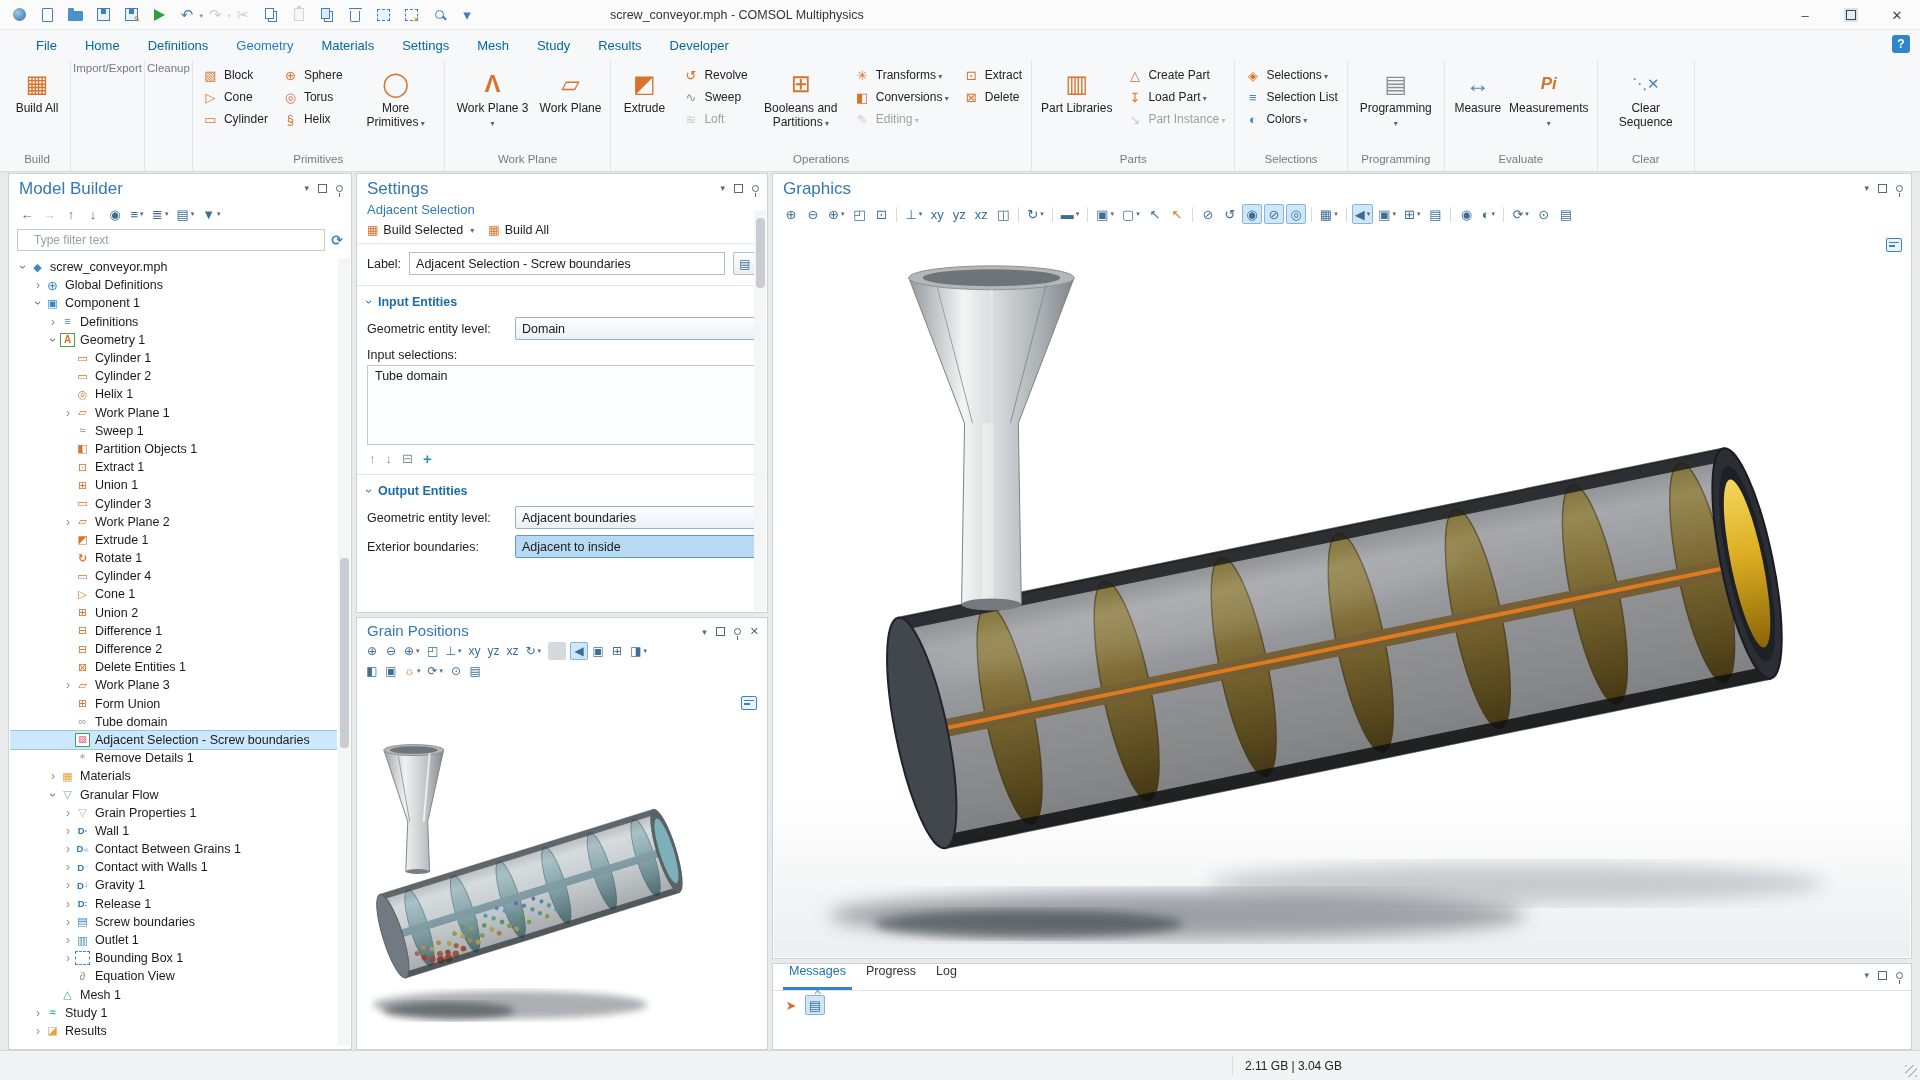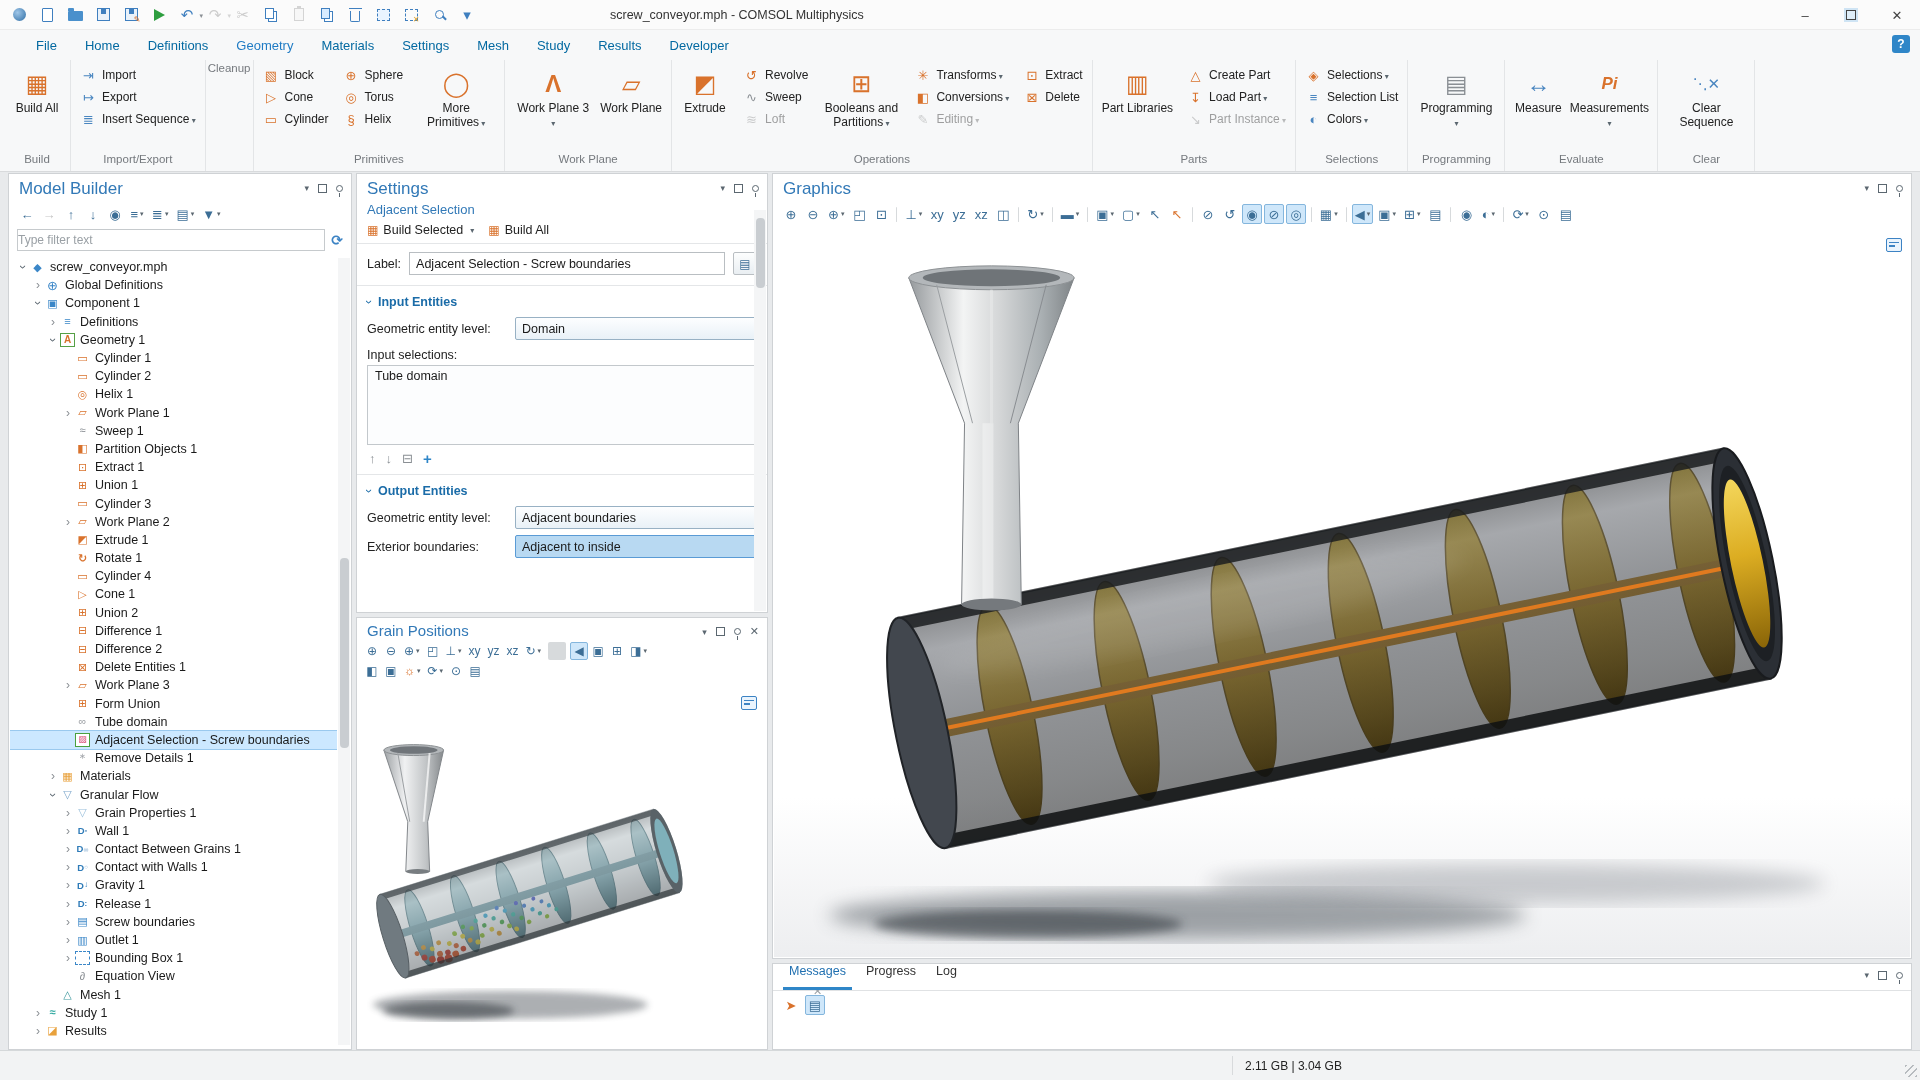--- a/index.html
+++ b/index.html
@@ -112,21 +112,21 @@
   .tb{display:flex;align-items:center;gap:2px;padding:2px 8px;}
   .tbi{min-width:20px;height:20px;display:inline-flex;align-items:center;justify-content:center;font-size:13px;color:#3c6e96;position:relative;padding:0 2px;border:1px solid transparent;border-radius:2px;}
   .tbi[data-caret="true"]::after{content:"▾";font-size:7px;color:#5b6770;margin-left:2px;}
   .tbi[data-active="true"]{background:#cfe7fa;border-color:#84b6dd;}
   .tbi[data-disabled="true"]{opacity:.38;filter:grayscale(1);}
   .tbi[data-sep="true"]{min-width:1px;width:1px;height:15px;background:#d7dadc;padding:0;margin:0 3px;border:none;}
   .tbi[data-or="true"]{color:#d9722c;}
   
   #modelbuilder{left:8px;top:0;width:344px;bottom:0;}
   .filterrow{display:flex;align-items:center;gap:6px;padding:3px 8px;}
-  .filterinput{flex:1;height:22px;border:1px solid #c6cacd;background:#fff;font-size:12px;color:#333;padding:0 0;font-family:inherit;}
+  .filterinput{flex:1;height:22px;border:1px solid #c6cacd;background:#fff;font-size:12px;color:#333;padding:0 16px;font-family:inherit;}
   .filterinput::placeholder{color:#9aa0a5;}
   .refresh{color:#3c83c4;font-size:14px;font-weight:bold;}
   .tree{position:absolute;top:84px;left:1px;right:14px;bottom:4px;overflow:hidden;}
   .trow{display:flex;align-items:center;height:18.2px;white-space:nowrap;}
   .trow[data-indent="0"]{padding-left:6px;}
   .trow[data-indent="1"]{padding-left:21px;}
   .trow[data-indent="2"]{padding-left:36px;}
   .trow[data-indent="3"]{padding-left:51px;}
   .trow[data-selected="true"]{background:#cce8ff;outline:1px solid #9ac9ee;}
   .arrow{width:14px;display:inline-flex;justify-content:center;color:#8a8f94;font-size:12px;}
@@ -390,42 +390,20 @@
                   <span class="ricon"></span>
                   <span class="rlabel">Build All</span>
                 </div>
               </div>
           </div>
         </div>
       <div class="rglabel">Build</div>
     </div>
 
     <div class="rgroup">
-      <div class="rcols">
-
-          <div class="rcol" data-type="small">
-            <div style="display:flex;flex-direction:inherit">
-
-                <div class="ritem" data-ricon="import">
-                  <span class="ricon"></span>
-                  <span class="rlabel">Import</span>
-                </div>
-
-                <div class="ritem" data-ricon="export">
-                  <span class="ricon"></span>
-                  <span class="rlabel">Export</span>
-                </div>
-
-                <div class="ritem" data-ricon="insert-sequence" data-caret="true">
-                  <span class="ricon"></span>
-                  <span class="rlabel">Insert Sequence</span>
-                </div>
-              </div>
-          </div>
-        </div>
       <div class="rglabel">Import/Export</div>
     </div>
 
     <div class="rgroup">
       <div class="rglabel">Cleanup</div>
     </div>
 
     <div class="rgroup">
       <div class="rcols">
 

